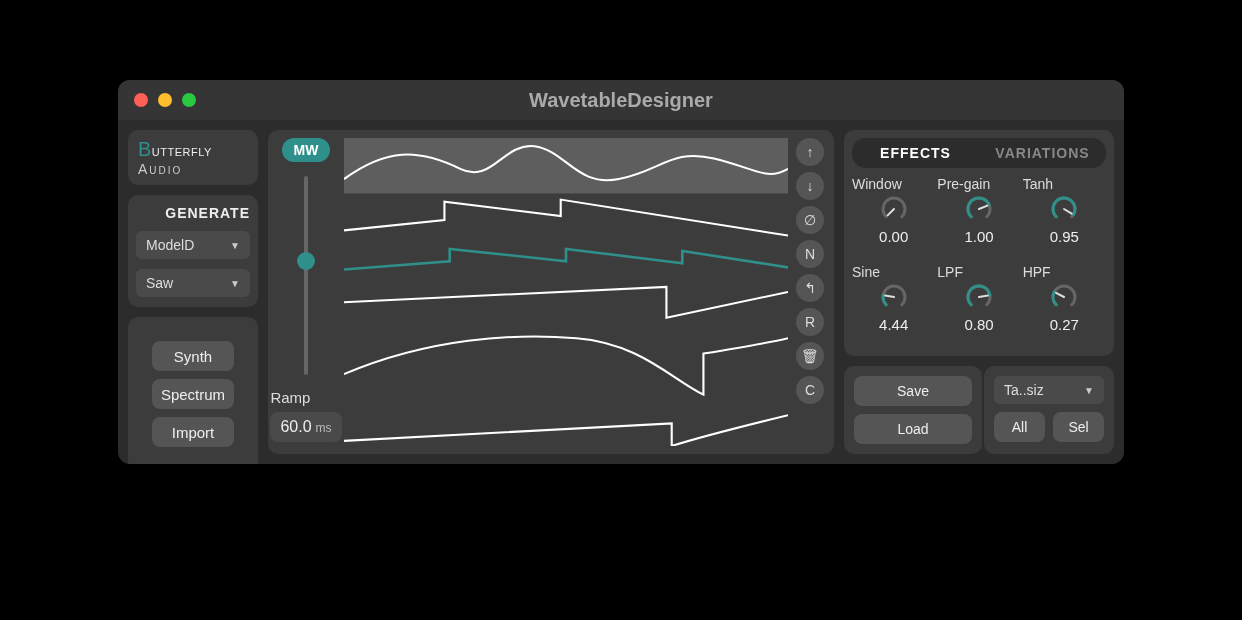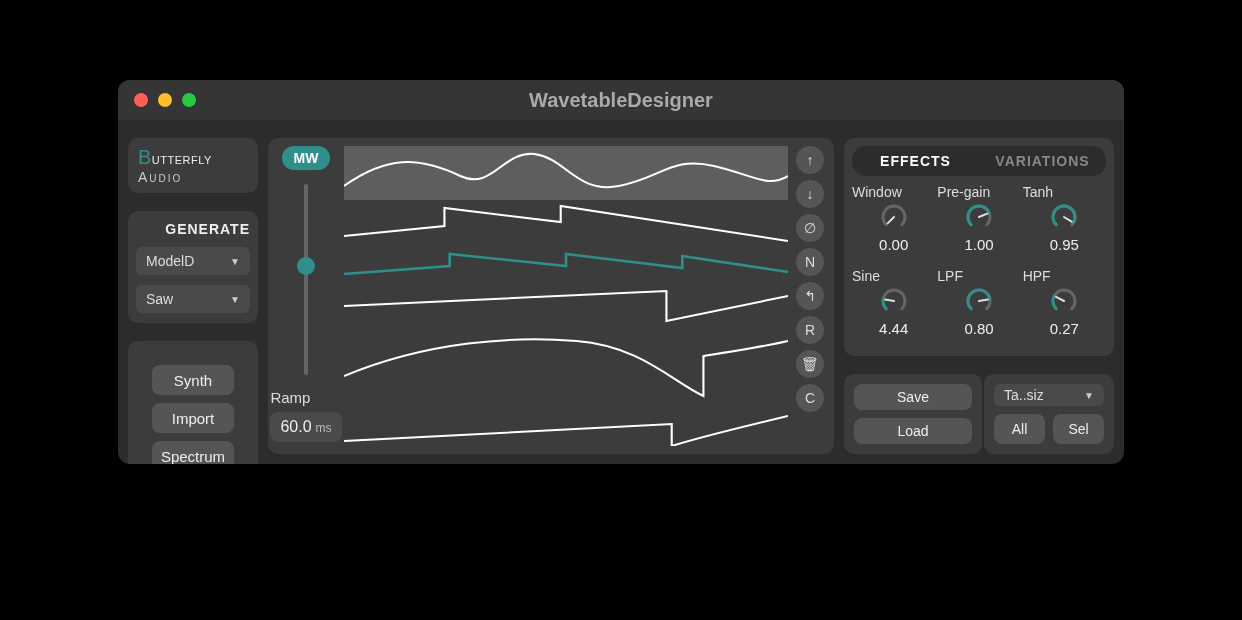--- a/index.html
+++ b/index.html
@@ -13,21 +13,21 @@
     height: 40px; background: #353535; display: flex; align-items: center;
     position: relative;
   }
   .traffic { display: flex; gap: 10px; margin-left: 16px; }
   .traffic span { width: 14px; height: 14px; border-radius: 50%; display: block; }
   .tl-close { background: #ff5f57; }
   .tl-min   { background: #febc2e; }
   .tl-max   { background: #28c840; }
   .title { position: absolute; left: 0; right: 0; text-align: center; color: #aaa; font-weight: 700; font-size: 20px; pointer-events: none; }
   .content { display: flex; height: calc(100% - 40px); padding: 10px; gap: 10px; }
-  .panel { background: #3c3c3c; border-radius: 10px; margin-top: 8px; }
+  .panel { background: #3c3c3c; border-radius: 10px; }
   .left-col { width: 130px; display: flex; flex-direction: column; gap: 10px; }
   .brand-box { padding: 8px 10px; color: #eee; }
   .brand-top { font-size: 16px; letter-spacing: 0.5px; font-variant: small-caps; }
   .brand-top::first-letter { color: #2f8f8a; font-size: 20px; }
   .brand-bot { font-size: 14px; letter-spacing: 2px; color: #ccc; font-variant: small-caps; }
   .gen-box { padding: 10px 8px; display: flex; flex-direction: column; gap: 10px; }
   .gen-label { color: #eee; font-weight: 600; text-align: right; letter-spacing: 1px; font-size: 14px; }
   .select {
     background: #4a4a4a; color: #ddd; border-radius: 6px; height: 28px;
     display: flex; align-items: center; justify-content: space-between;
@@ -106,22 +106,22 @@
           <span>ModelD</span>
           <span class="chev">▼</span>
         </div>
         <div class="select">
           <span>Saw</span>
           <span class="chev">▼</span>
         </div>
       </div>
       <div class="panel btn-box">
         <div class="btn">Synth</div>
+        <div class="btn">Spectrum</div>
         <div class="btn">Import</div>
-        <div class="btn">Spectrum</div>
       </div>
     </div>
 
     <div class="panel center-col">
       <div class="mw-col">
         <div class="mw-pill">MW</div>
         <div class="slider-track">
           <div class="slider-thumb"></div>
         </div>
         <div class="ramp-col" style="width:auto">

